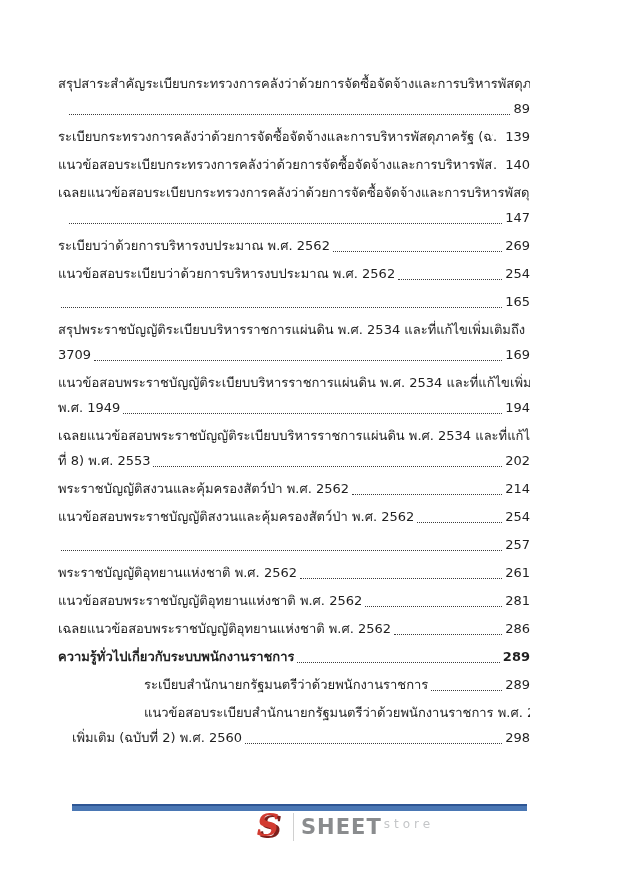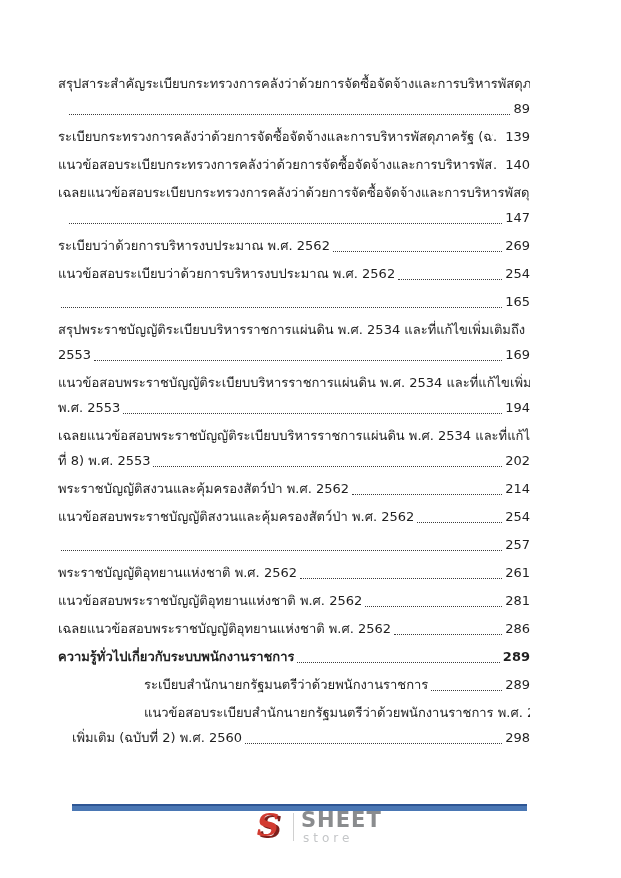--- a/index.html
+++ b/index.html
@@ -50,21 +50,21 @@
   }
   .logo{
     position:absolute;
     left:250px;top:809px;
     display:flex;align-items:center;
   }
   .logo-sep{
     width:1px;height:28px;
     margin:0 7px 0 5px;
   }
-  .logo-text{display:flex;flex-direction:column;line-height:1;}
+  .logo-text{display:flex;flex-direction:row;line-height:1;}
   .logo-brand{
     font-size:21px;font-weight:bold;letter-spacing:1px;
     font-family:"DejaVu Sans",sans-serif;
   }
   .logo-sub{
     font-size:12px;letter-spacing:4px;margin-top:1px;padding-left:2px;
   }
 </style>
 </head>
 <body>
@@ -126,31 +126,31 @@
         <div class="line">
           <span class="leader"></span>
           <span class="pg">165</span>
         </div>
       </div>
       <div class="entry">
         <div class="line">
           <span class="txt">สรุปพระราชบัญญัติระเบียบบริหารราชการแผ่นดิน พ.ศ. 2534 และที่แก้ไขเพิ่มเติมถึง (ฉบับที่ 8) พ.ศ.</span>
         </div>
         <div class="line cont">
-          <span class="txt">2553</span>
+          <span class="txt">3709</span>
           <span class="leader"></span>
           <span class="pg">169</span>
         </div>
       </div>
       <div class="entry">
         <div class="line">
           <span class="txt">แนวข้อสอบพระราชบัญญัติระเบียบบริหารราชการแผ่นดิน พ.ศ. 2534 และที่แก้ไขเพิ่มเติมถึง (ฉบับที่ 8)</span>
         </div>
         <div class="line cont">
-          <span class="txt">พ.ศ. 2553</span>
+          <span class="txt">พ.ศ. 1949</span>
           <span class="leader"></span>
           <span class="pg">194</span>
         </div>
       </div>
       <div class="entry">
         <div class="line">
           <span class="txt">เฉลยแนวข้อสอบพระราชบัญญัติระเบียบบริหารราชการแผ่นดิน พ.ศ. 2534 และที่แก้ไขเพิ่มเติมถึง (ฉบับ</span>
         </div>
         <div class="line cont">
           <span class="txt">ที่ 8) พ.ศ. 2553</span>

